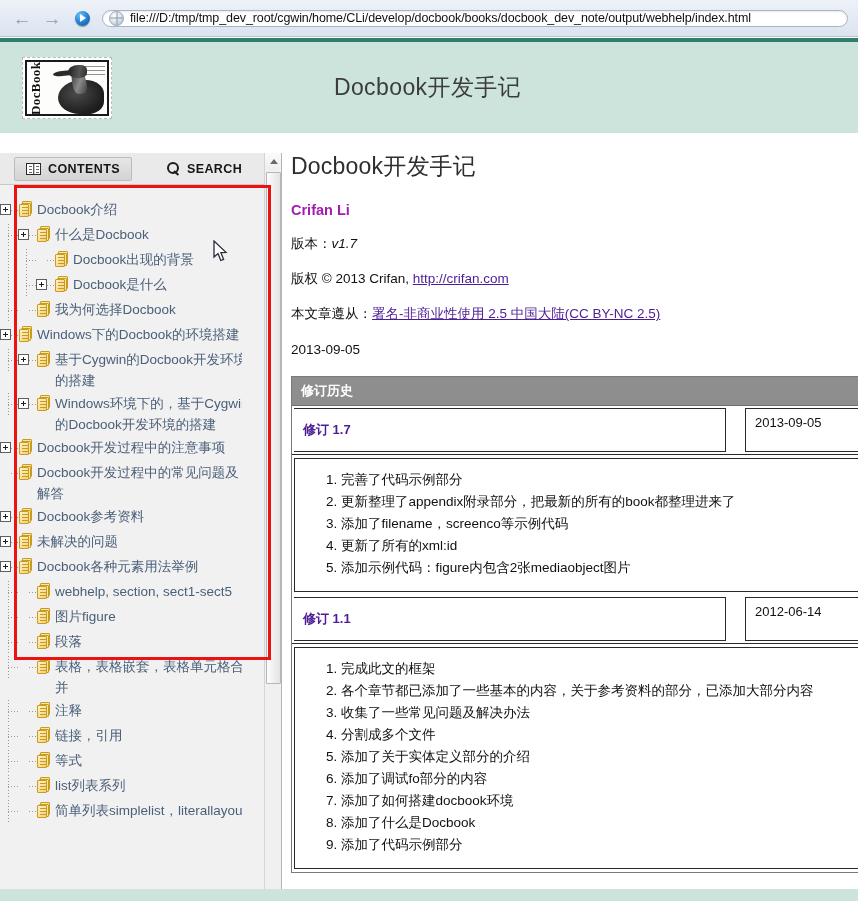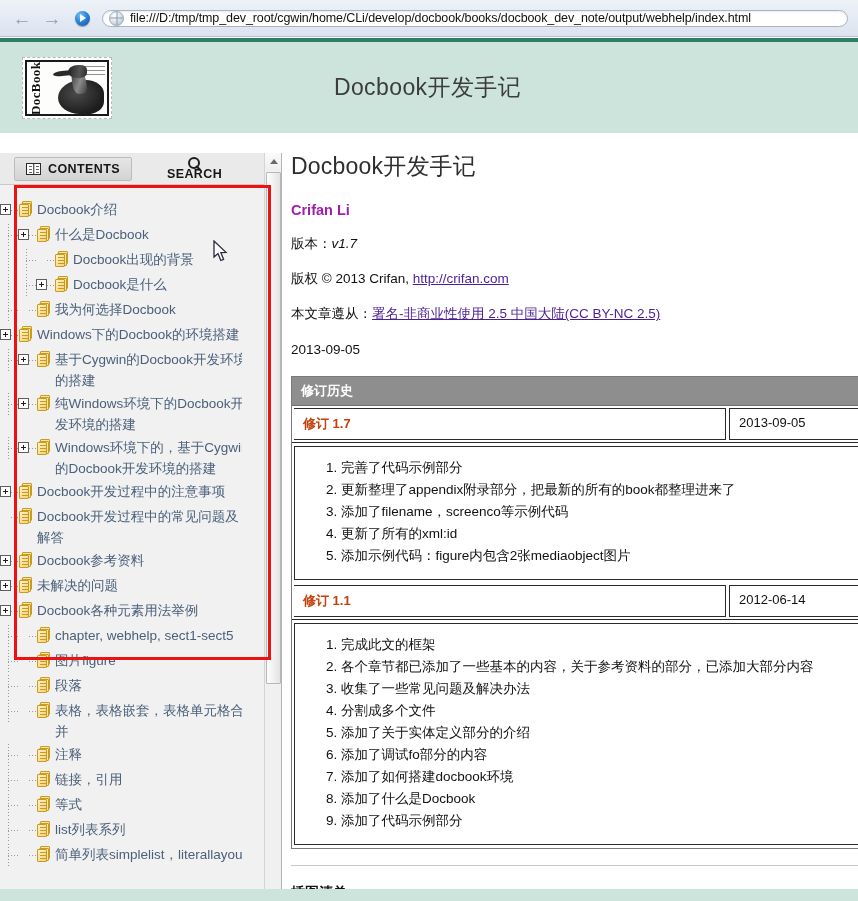--- a/index.html
+++ b/index.html
@@ -149,21 +149,21 @@
     display: flex; align-items: center; gap: 7px;
     font-size: 12.5px; font-weight: bold; color: #161616;
     letter-spacing: .4px; height: 24px; padding: 0 11px;
     cursor: pointer;
   }
   .toc-tab.active {
     background: linear-gradient(to bottom, #e6e6e6, #d3d3d3);
     border: 1px solid #bcbcbc; border-radius: 2px;
     margin-left: 14px;
   }
-  .toc-tab.inactive { margin-left: 24px; flex-direction: column; }
+  .toc-tab.inactive { margin-left: 24px; }
   .book-icon {
     width: 15px; height: 12px; position: relative;
     border: 1.5px solid #2a2a2a; background: #fff;
   }
   .book-icon::before {
     content: ""; position: absolute; left: 50%; top: 0; width: 1.5px; height: 100%;
     background: #2a2a2a; transform: translateX(-50%);
   }
   .book-icon::after {
     content: ""; position: absolute; left: 1.5px; top: 2px; width: 3px; height: 1px;
@@ -295,22 +295,22 @@
 
   #revhistory {
     width: 625px; border: 1px solid #7a7a7a; margin-top: 6px; background: #fff;
   }
   #rev-caption {
     background: #8e8e8e; color: #ffffff; font-weight: bold; font-size: 13px;
     padding: 5px 9px; border-bottom: 1px solid #6e6e6e;
   }
   .rev-head { display: flex; border-bottom: 1px solid #2a2a2a; }
   .rev-head .rv-num {
-    flex: 0 0 432px; font-size: 13px; font-weight: bold; color: #c2410c;
-    padding: 6px 9px; border: 1px solid #2a2a2a; border-left: none; margin: 2px 0 2px 2px;
+    flex: 0 0 432px; font-size: 13px; font-weight: bold; color: #4c1d95;
+    padding: 12px 9px; border: 1px solid #2a2a2a; border-left: none; margin: 2px 16px 2px 2px;
   }
   .rev-head .rv-date {
     flex: 1; font-size: 13px; color: #111; padding: 6px 9px;
     border: 1px solid #2a2a2a; border-right: none; margin: 2px 0 2px 3px;
   }
   .rev-body {
     border: 1px solid #2a2a2a; margin: 3px 2px 3px 2px; border-right: none;
     padding: 10px 6px 12px 6px;
   }
   .rev-body ol { margin: 0; padding-left: 40px; }
@@ -465,33 +465,20 @@
           <span class="guides">
             <span class="guide t"></span>
           </span>
           <span class="expander"></span>
           <span class="exp-dash"></span>
           <span class="doc-icon">
             <span class="pg pg1"></span>
             <span class="pg pg2"></span>
             <span class="pg pg3"></span>
           </span>
-          <span class="toc-label">纯Windows环境下的Docbook开发环境的搭建</span>
-        </div>
-        <div class="toc-row">
-          <span class="guides">
-            <span class="guide t"></span>
-          </span>
-          <span class="expander"></span>
-          <span class="exp-dash"></span>
-          <span class="doc-icon">
-            <span class="pg pg1"></span>
-            <span class="pg pg2"></span>
-            <span class="pg pg3"></span>
-          </span>
           <span class="toc-label">Windows环境下的，基于Cygwin的Docbook开发环境的搭建</span>
         </div>
         <div class="toc-row">
           <span class="guides"></span>
           <span class="expander"></span>
           <span class="exp-dash"></span>
           <span class="doc-icon">
             <span class="pg pg1"></span>
             <span class="pg pg2"></span>
             <span class="pg pg3"></span>
@@ -546,21 +533,21 @@
           <span class="guides">
             <span class="guide t"></span>
           </span>
           <span class="expander-spacer"></span>
           <span class="exp-dash"></span>
           <span class="doc-icon">
             <span class="pg pg1"></span>
             <span class="pg pg2"></span>
             <span class="pg pg3"></span>
           </span>
-          <span class="toc-label">chapter, webhelp, sect1-sect5</span>
+          <span class="toc-label">webhelp, section, sect1-sect5</span>
         </div>
         <div class="toc-row">
           <span class="guides">
             <span class="guide t"></span>
           </span>
           <span class="expander-spacer"></span>
           <span class="exp-dash"></span>
           <span class="doc-icon">
             <span class="pg pg1"></span>
             <span class="pg pg2"></span>

